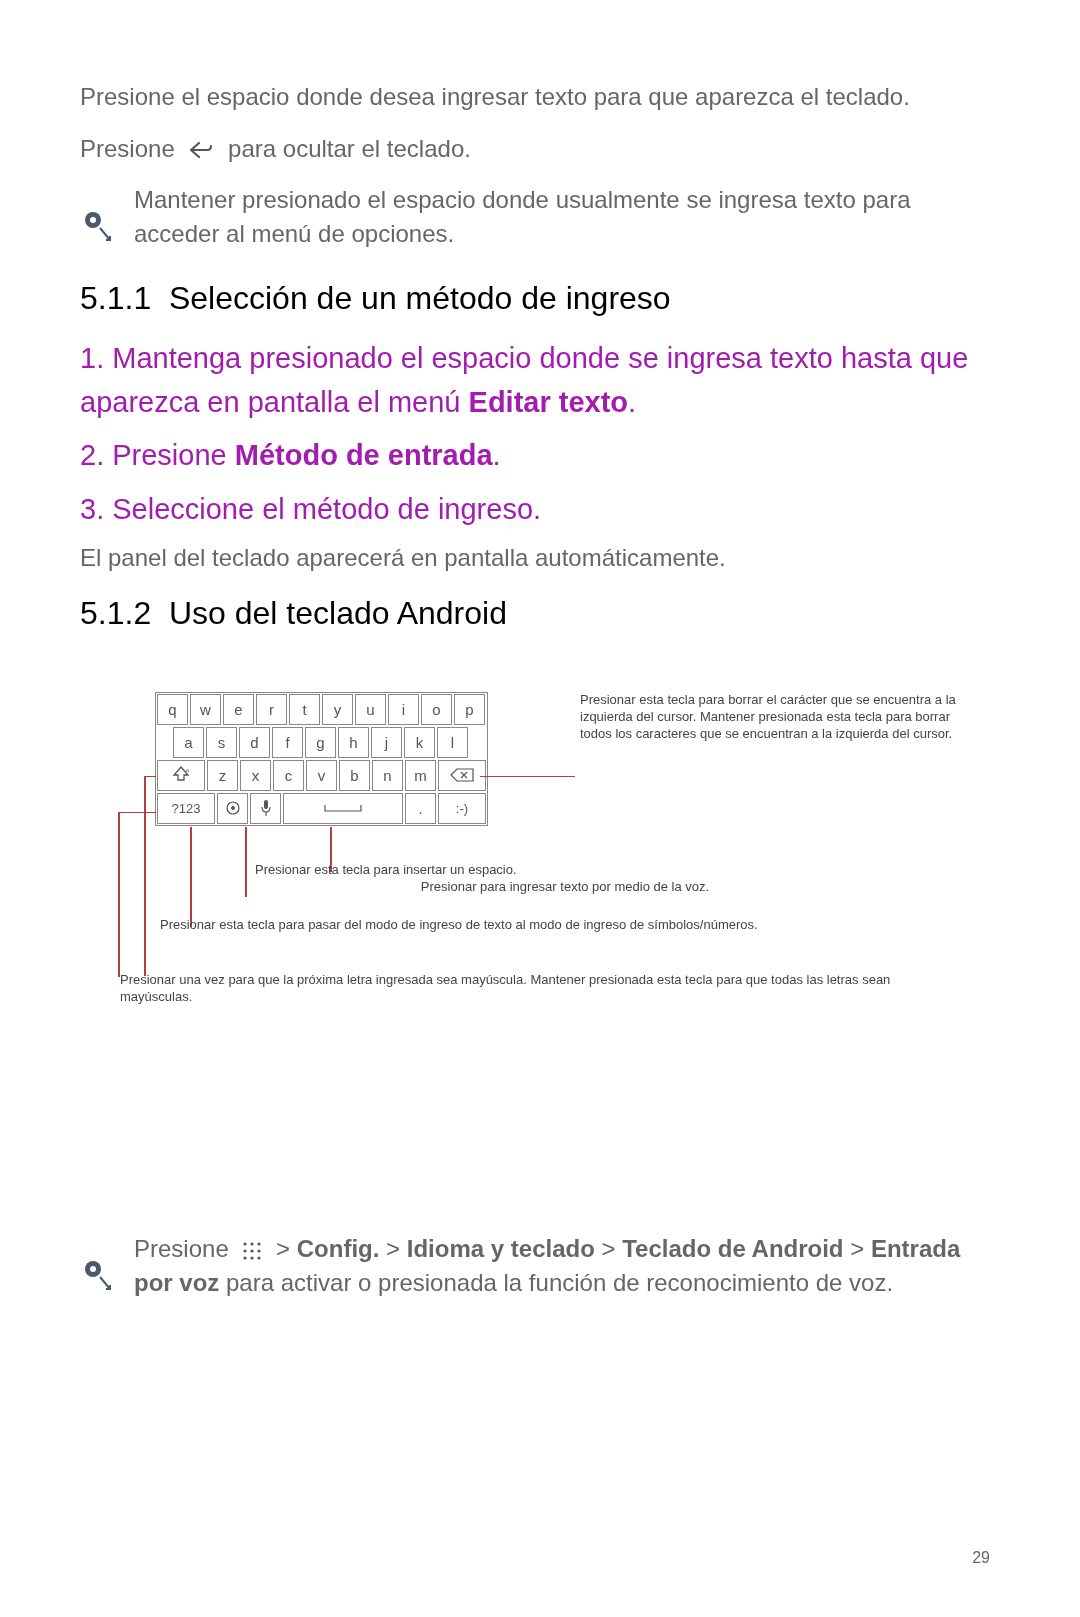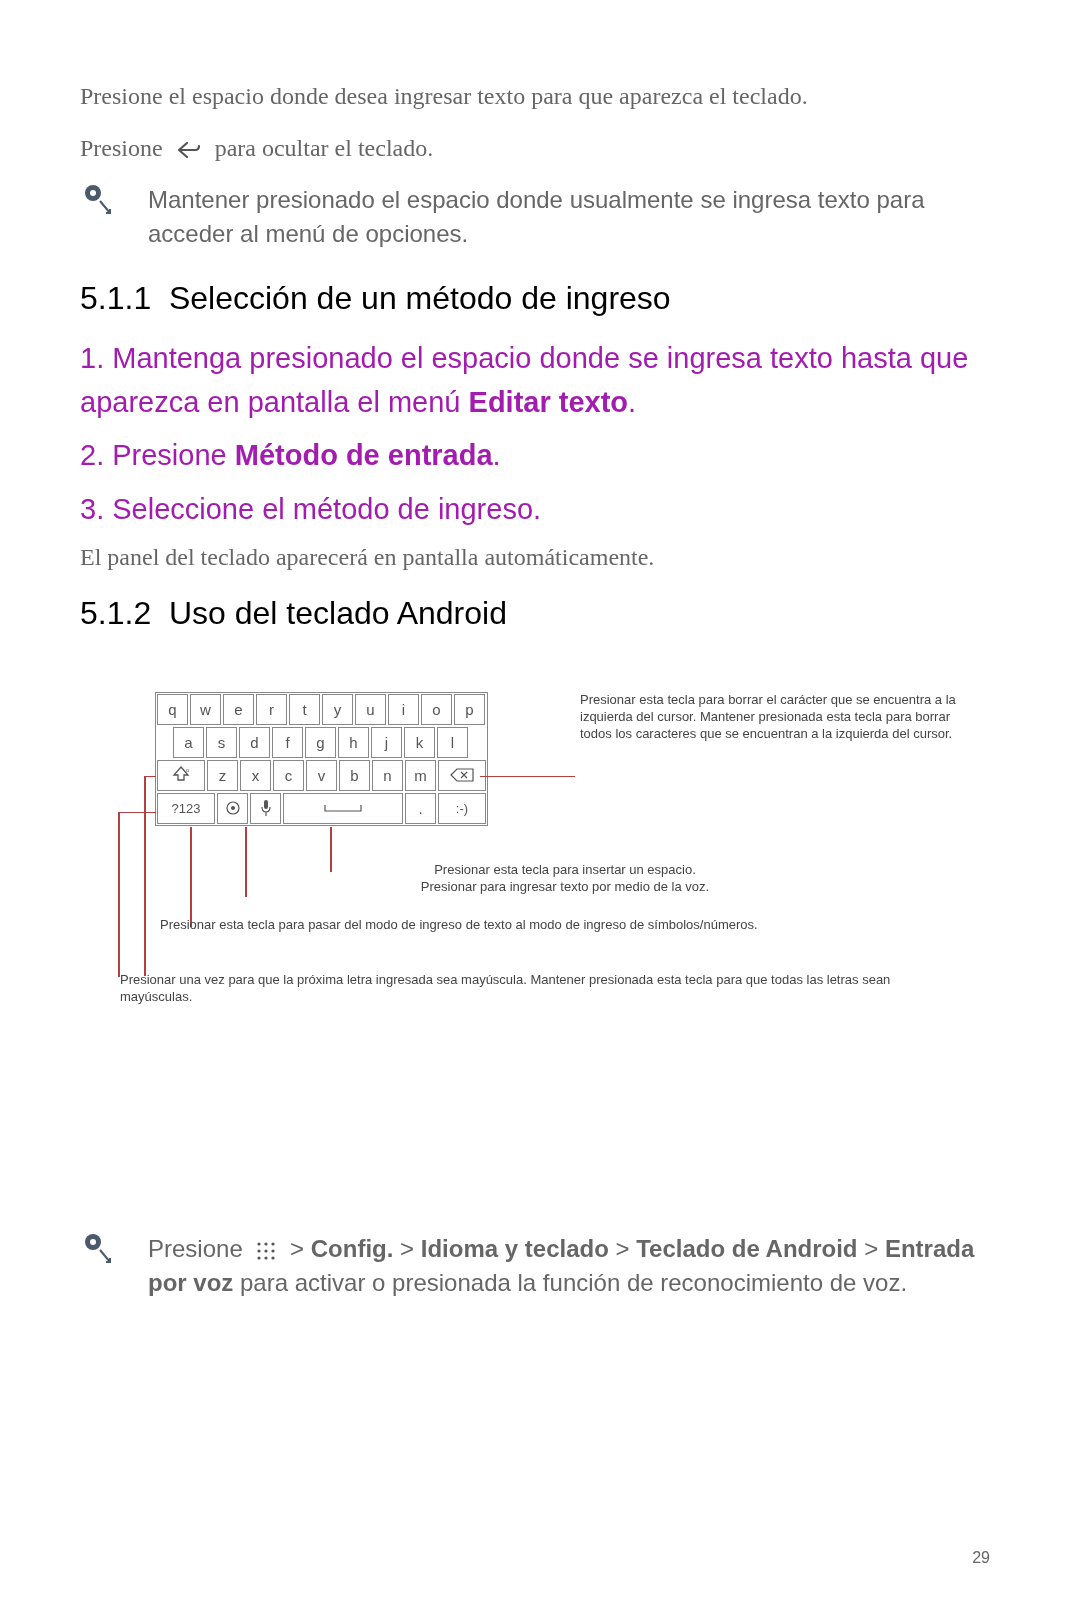--- a/index.html
+++ b/index.html
@@ -5,22 +5,22 @@
   * { margin: 0; padding: 0; box-sizing: border-box; }
   body {
     width: 1080px;
     height: 1617px;
     background: #fff;
     font-family: Arial, Helvetica, sans-serif;
     color: #555;
     padding: 80px 80px 40px 80px;
     position: relative;
   }
-  .para { font-size: 24px; line-height: 1.4; margin-bottom: 18px; color: #666; font-family: Liberation Serif, serif; }
-  .tip-row { display: flex; align-items: flex-start; gap: 32px; margin: 18px 0 30px 0; }
+  .para { font-size: 24px; line-height: 1.4; margin-bottom: 18px; color: #666; }
+  .tip-row { display: flex; align-items: flex-end; gap: 18px; margin: 18px 0 30px 0; }
   .tip-text { font-size: 24px; line-height: 1.4; color: #666; }
   .heading { font-size: 32px; color: #000000; margin: 20px 0 20px 0; font-weight: normal; }
   .step { font-size: 29px; line-height: 1.5; color: #a21caf; margin-bottom: 10px; }
   .step b { font-weight: bold; }
   .back-icon { display: inline-flex; vertical-align: middle; margin: 0 6px; }
   .grid-icon { display: inline-flex; vertical-align: middle; margin: 0 6px; }
   .info-icon svg { width: 36px; height: 36px; }
   .diagram-wrap { margin: 60px 0 40px 0; position: relative; }
   .diagram-inner { position: relative; height: 500px; }
   .keyboard {
@@ -168,21 +168,21 @@
     <div class="line" style="left:64px; top:84px; width:12px; height:1.5px;"></div>
     <div class="line" style="left:64px; top:84px; width:1.5px; height:200px;"></div>
     <div class="line" style="left:38px; top:120px; width:38px; height:1.5px;"></div>
     <div class="line" style="left:38px; top:120px; width:1.5px; height:165px;"></div>
     <div class="line" style="left:110px; top:135px; width:1.5px; height:100px;"></div>
     <div class="line" style="left:165px; top:135px; width:1.5px; height:70px;"></div>
     <div class="line" style="left:250px; top:135px; width:1.5px; height:45px;"></div>
 
     <div class="callout callout-right">Presionar esta tecla para borrar el carácter que se encuentra a la izquierda del cursor. Mantener presionada esta tecla para borrar todos los caracteres que se encuentran a la izquierda del cursor.</div>
     <div class="callout callout-mid1">
-      <div style="text-align:center">Presionar esta tecla para insertar un espacio.</div>
+      <div style="">Presionar esta tecla para insertar un espacio.</div>
       <div style="text-align:center">Presionar para ingresar texto por medio de la voz.</div>
     </div>
     <div class="callout callout-bot">Presionar una vez para que la próxima letra ingresada sea mayúscula. Mantener presionada esta tecla para que todas las letras sean mayúsculas.</div>
     <div class="callout callout-mid2">Presionar esta tecla para pasar del modo de ingreso de texto al modo de ingreso de símbolos/números.</div>
   </div>
 </div>
 
 <div class="tip-row">
   <span class="info-icon">
     <svg viewBox="0 0 36 36">

